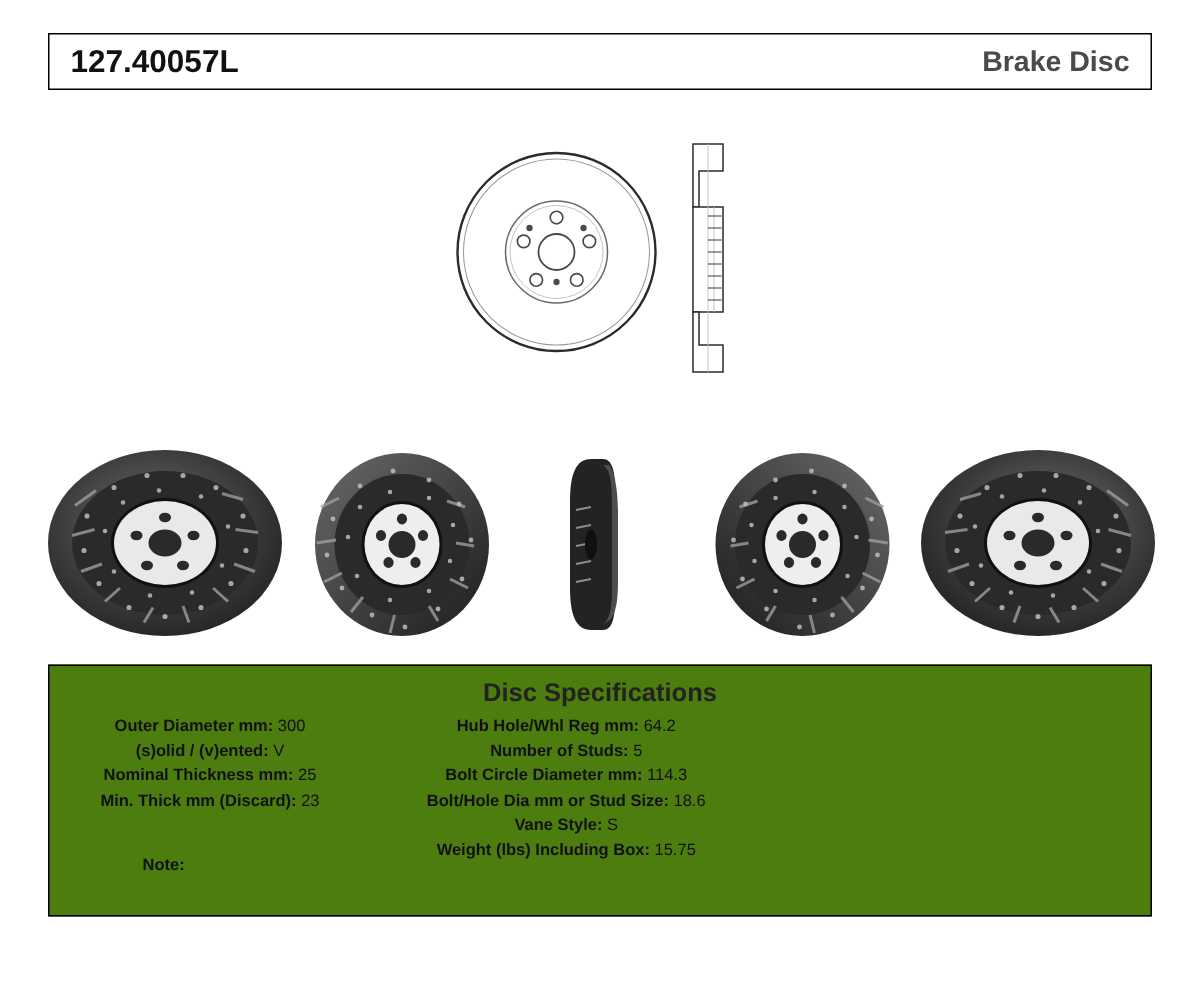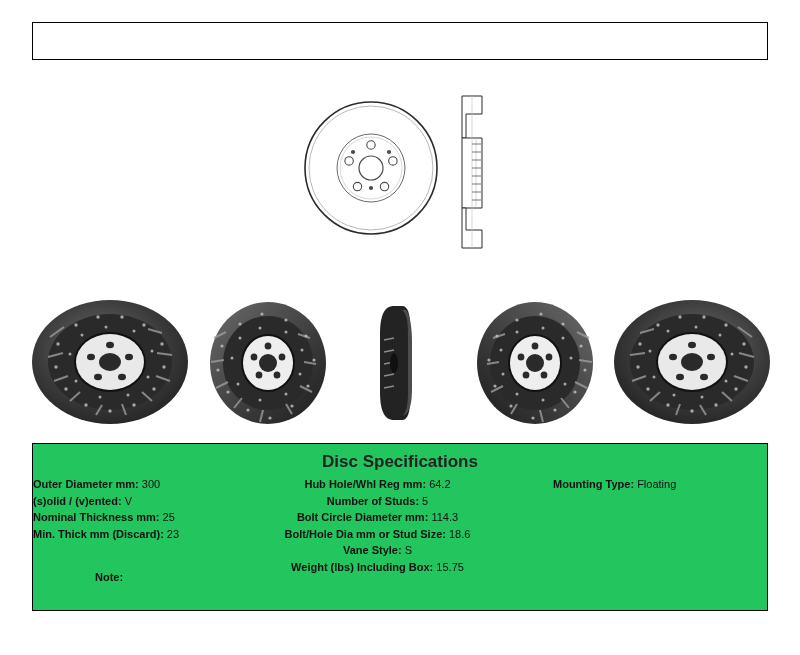--- a/index.html
+++ b/index.html
@@ -60,40 +60,40 @@
   .rotor { position: absolute; }
 
   
   .specs {
     position: absolute;
     left: 32px;
     top: 443px;
     width: 736px;
     height: 168px;
     border: 1.5px solid #000;
-    background: #22c55e;
+    background: #4d7c0f;
   }
   .specs-title {
     position: absolute;
     top: 8px;
     left: 0;
     width: 100%;
     text-align: center;
     font-size: 17px;
     font-weight: bold;
     color: #222;
   }
   .col {
     position: absolute;
     top: 32px;
     font-size: 11px;
     color: #111;
     line-height: 16.5px;
   }
-  .col-a { left: 0px;   width: 214px; text-align: left; }
+  .col-a { left: 0px;   width: 214px; text-align: center; }
   .col-b { left: 222px; width: 245px; text-align: center; }
   .col-c { left: 520px; width: 220px; text-align: left; }
   .spec-row { white-space: nowrap; }
   .spec-label { font-weight: bold; }
   .spec-value { font-weight: normal; }
   .note {
     position: absolute;
     left: 62px;
     top: 127px;
     font-size: 11px;
@@ -101,20 +101,22 @@
     color: #111;
     text-align: right;
   }
 </style>
 </head>
 <body>
 
 <div class="page">
 
   <div class="header">
+    <div class="header-partnum">127.40057L</div>
+    <div class="header-title">Brake Disc</div>
   </div>
 
   <div class="drawings">
 
     <svg class="rotor" style="left:303px; top:38px;" width="136" height="136" viewBox="0 0 136 136">
       <circle cx="68" cy="68" r="66" fill="#ffffff" stroke="#2b2b2b" stroke-width="1.6"></circle>
       <circle cx="68" cy="68" r="62" fill="none" stroke="#9a9a9a" stroke-width="0.7"></circle>
       <circle cx="68" cy="68" r="34" fill="none" stroke="#6a6a6a" stroke-width="1"></circle>
       <circle cx="68" cy="68" r="31" fill="none" stroke="#bdbdbd" stroke-width="0.6"></circle>
       <circle cx="68" cy="68" r="12" fill="none" stroke="#4a4a4a" stroke-width="1.2"></circle>
@@ -441,26 +443,20 @@
       <div class="spec-row">
         <span class="spec-label">Vane Style: </span>
         <span class="spec-value">S</span>
       </div>
       <div class="spec-row">
         <span class="spec-label">Weight (lbs) Including Box: </span>
         <span class="spec-value">15.75</span>
       </div>
     </div>
 
-    <div class="col col-c">
-      <div class="spec-row">
-        <span class="spec-label">Mounting Type: </span>
-        <span class="spec-value">Floating</span>
-      </div>
-    </div>
 
     <div class="note">
       <span>Note: </span>
       <span></span>
     </div>
   </div>
 
 </div>
 
 </body></html>

